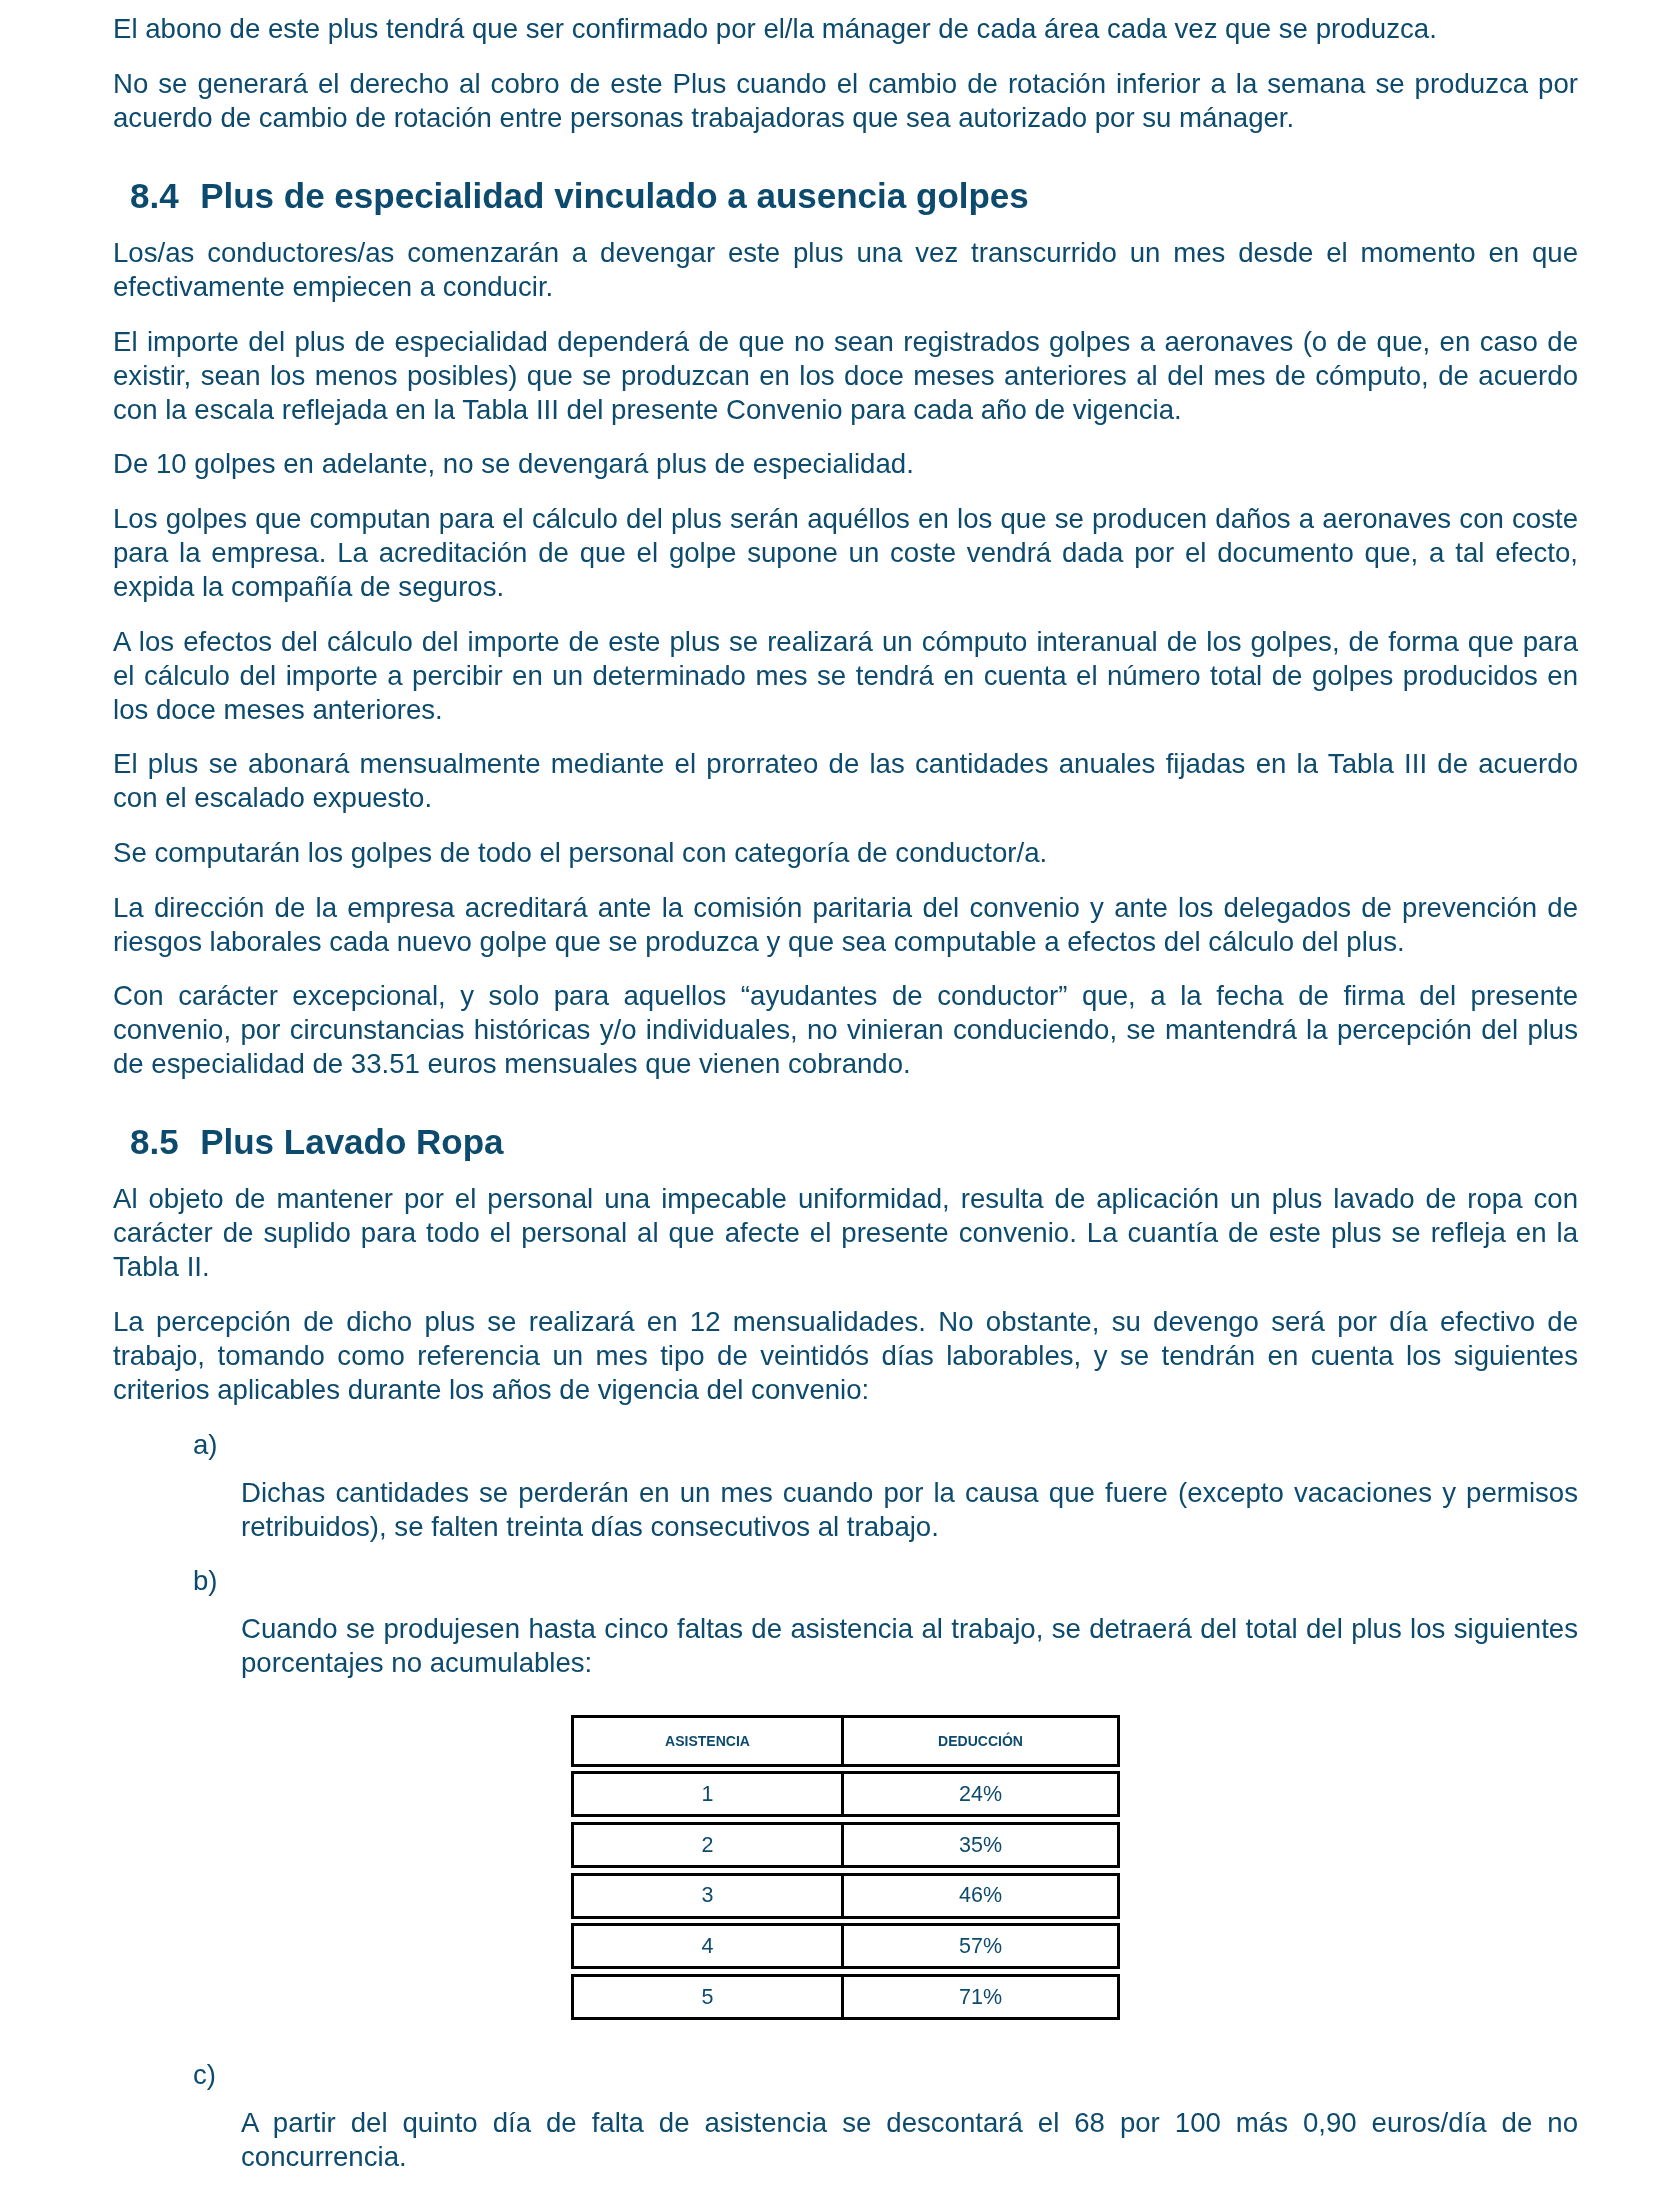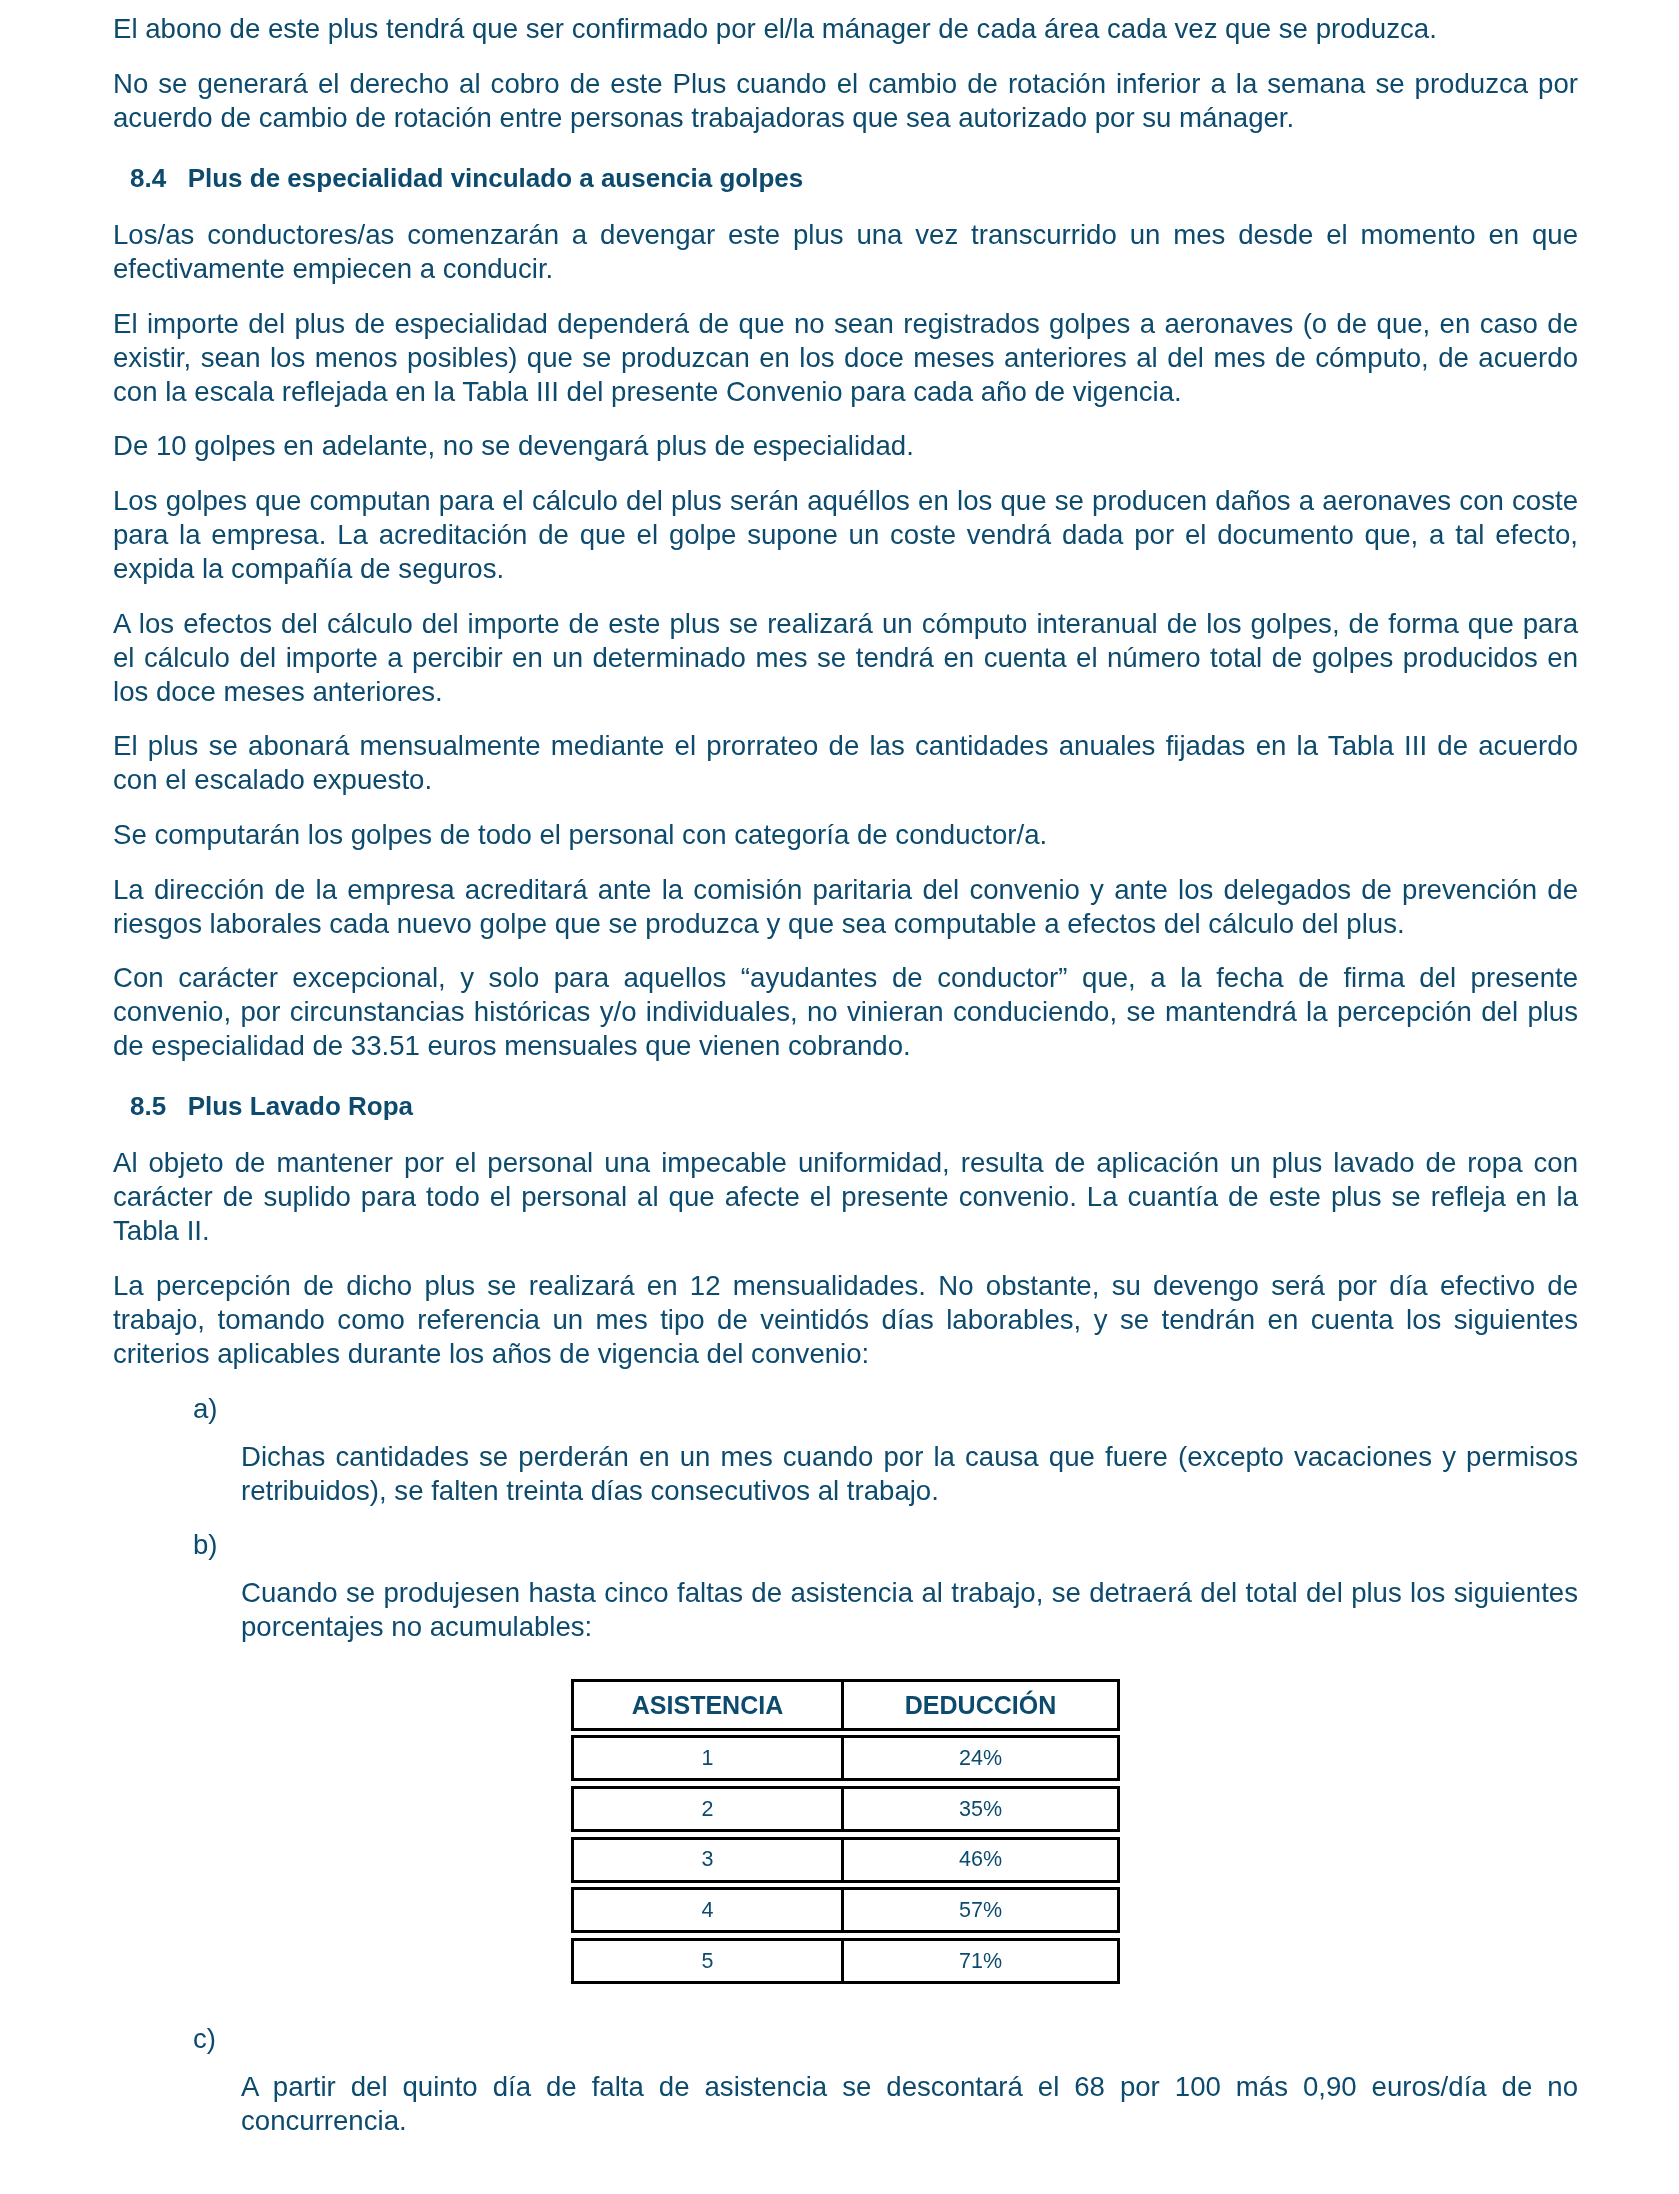--- a/index.html
+++ b/index.html
@@ -15,22 +15,22 @@
     font-size: 27.6px;
     line-height: 34px;
     padding: 12.3px 101px 0 113px;
   }
   .para {
     text-align: justify;
     margin-bottom: 20.7px;
   }
   .heading {
     font-weight: bold;
-    font-size: 26px;
-    margin: 26px 0 23px 17px;
+    font-size: 35px;
+    margin: 44px 0 23px 17px;
   }
   .heading .h-num { margin-right: 21.5px; }
   .section-label { margin: 35px 0 20.7px 0; }
   .section-label .b-num { display: inline-block; width: 57px; }
   .list { margin-top: 6.1px; }
   .list-item {
     display: flex;
     margin-left: 80px;
     margin-bottom: 20px;
   }
@@ -56,21 +56,21 @@
     align-items: center;
     justify-content: center;
     text-align: center;
   }
   .t-cell + .t-cell {
     flex: 1;
     border-left: 3.1px solid #000000;
   }
   .t-head .t-cell {
     font-weight: bold;
-    font-size: 25px;
+    font-size: 14px;
     min-height: 46px;
   }
 </style>
 </head>
 <body>
 
 <div class="page">
 
   <p class="para">El abono de este plus tendrá que ser confirmado por el/la mánager de cada área cada vez que se produzca.</p>
   <p class="para">No se generará el derecho al cobro de este Plus cuando el cambio de rotación inferior a la semana se produzca por acuerdo de cambio de rotación entre personas trabajadoras que sea autorizado por su mánager.</p>

